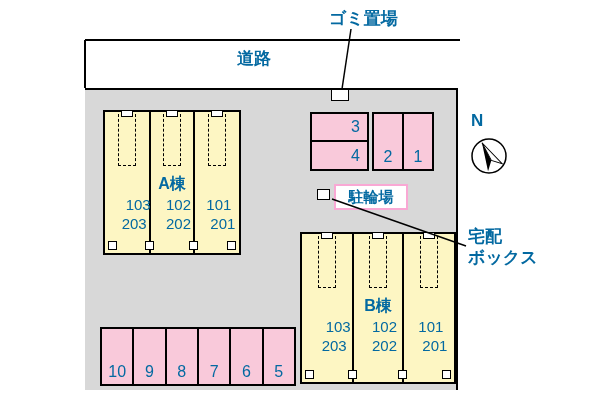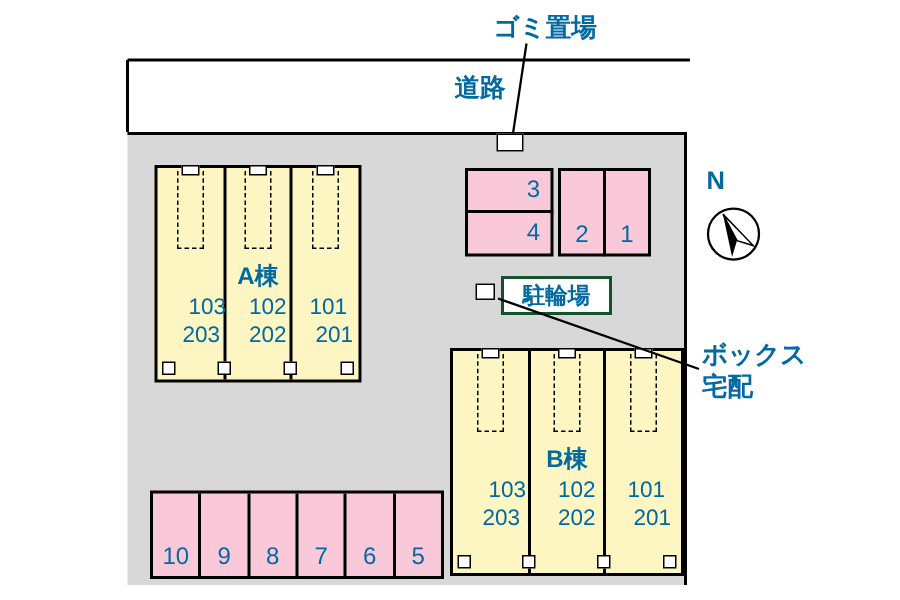--- a/index.html
+++ b/index.html
@@ -2,36 +2,36 @@
 <html style="--site-bg: #d8d8d8; --building-fill: #fdf6c3; --parking-fill: #f9c9da; --line: #000000;"><head>
 <meta charset="utf-8">
 <style>
   html,body{margin:0;padding:0;background:#fff;}
   .canvas{
     position:relative;width:600px;height:400px;background:#fff;overflow:hidden;
     font-family:"Liberation Sans","DejaVu Sans",sans-serif;color:#0369a1;
   }
   .label{position:absolute;font-weight:bold;font-size:17px;white-space:nowrap;}
   .garbage-label{left:329px;top:7px;}
-  .road-label{left:237px;top:47px;width:100px;text-align:right;}
+  .road-label{left:237px;top:47px;width:100px;text-align:left;}
   .parkinglot-label{left:157px;top:285px;width:100px;text-align:center;}
   .takuhai-label{position:absolute;left:468px;top:226px;font-size:17px;font-weight:bold;line-height:21px;}
   .north-label{position:absolute;left:471px;top:111px;font-size:17px;font-weight:bold;}
 
   .site{
     position:absolute;left:85px;top:88px;width:373px;height:302px;
     background:var(--site-bg,#d8d8d8);
     border-top:2px solid var(--line,#000);border-right:2px solid var(--line,#000);
     box-sizing:border-box;
   }
   .garbage-box{position:absolute;left:331px;top:89px;width:18px;height:12px;background:#fff;border:1.5px solid #000;box-sizing:border-box;z-index:3;}
   .delivery-box{position:absolute;left:317px;top:189px;width:13px;height:11px;background:#fff;border:1.5px solid #000;box-sizing:border-box;z-index:3;}
   .bike-label{
     position:absolute;left:334px;top:184px;width:74px;height:26px;background:#fff;
-    border:2px solid #14532d;box-sizing:border-box;display:flex;align-items:center;justify-content:center;
+    border:2px solid #f9a8d4;box-sizing:border-box;display:flex;align-items:center;justify-content:center;
     font-size:15px;font-weight:600;z-index:2;
   }
 
   .building{position:absolute;background:var(--building-fill,#fdf6c3);border:2px solid #000;box-sizing:border-box;z-index:2;}
   .building-a{left:103px;top:110px;width:138px;height:145px;text-decoration:underline;}
   .building-b{left:300px;top:232px;width:156px;height:152px;}
   .divider{position:absolute;top:0;bottom:0;width:2px;background:#000;}
   .d1{left:calc(33.33% - 1px);} .d2{left:calc(66.66% - 1px);}
   .stairs{position:absolute;top:2px;width:18px;height:52px;border:1.5px dashed #000;border-top:none;box-sizing:border-box;}
   .s1{left:calc(16.66% - 9px);} .s2{left:calc(50% - 9px);} .s3{left:calc(83.33% - 9px);}
@@ -64,22 +64,22 @@
 </style>
 </head>
 <body>
 
 <div class="canvas">
 
   <div class="label garbage-label">ゴミ置場</div>
   <div class="label road-label">道路</div>
   <div class="label parkinglot-label">駐車場</div>
   <div class="takuhai-label">
+    <div>宅配</div>
     <div>ボックス</div>
-    <div>宅配</div>
   </div>
   <div class="north-label">N</div>
 
   <div class="site"></div>
 
   <div class="garbage-box"></div>
 
   <div class="building building-a">
     <div class="divider d1"></div>
     <div class="divider d2"></div>

